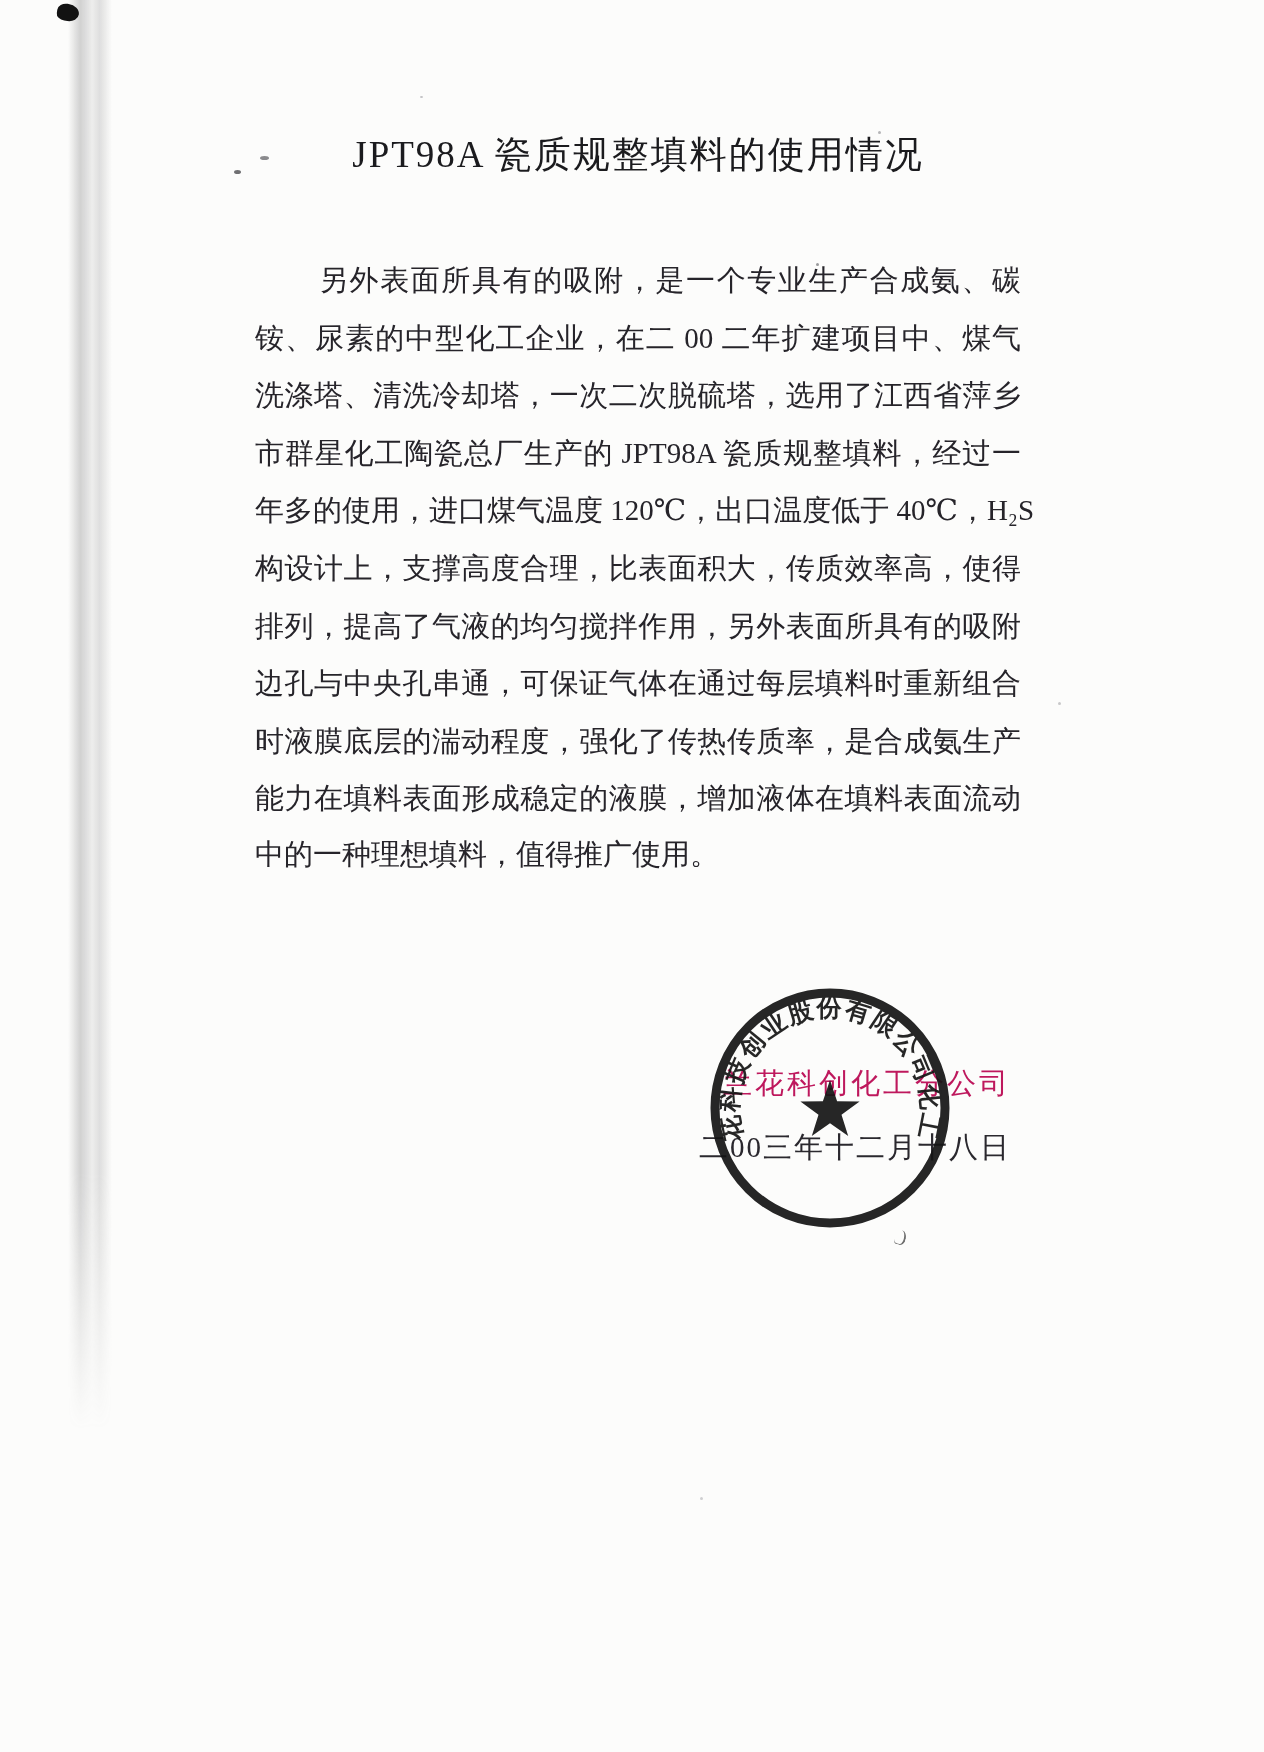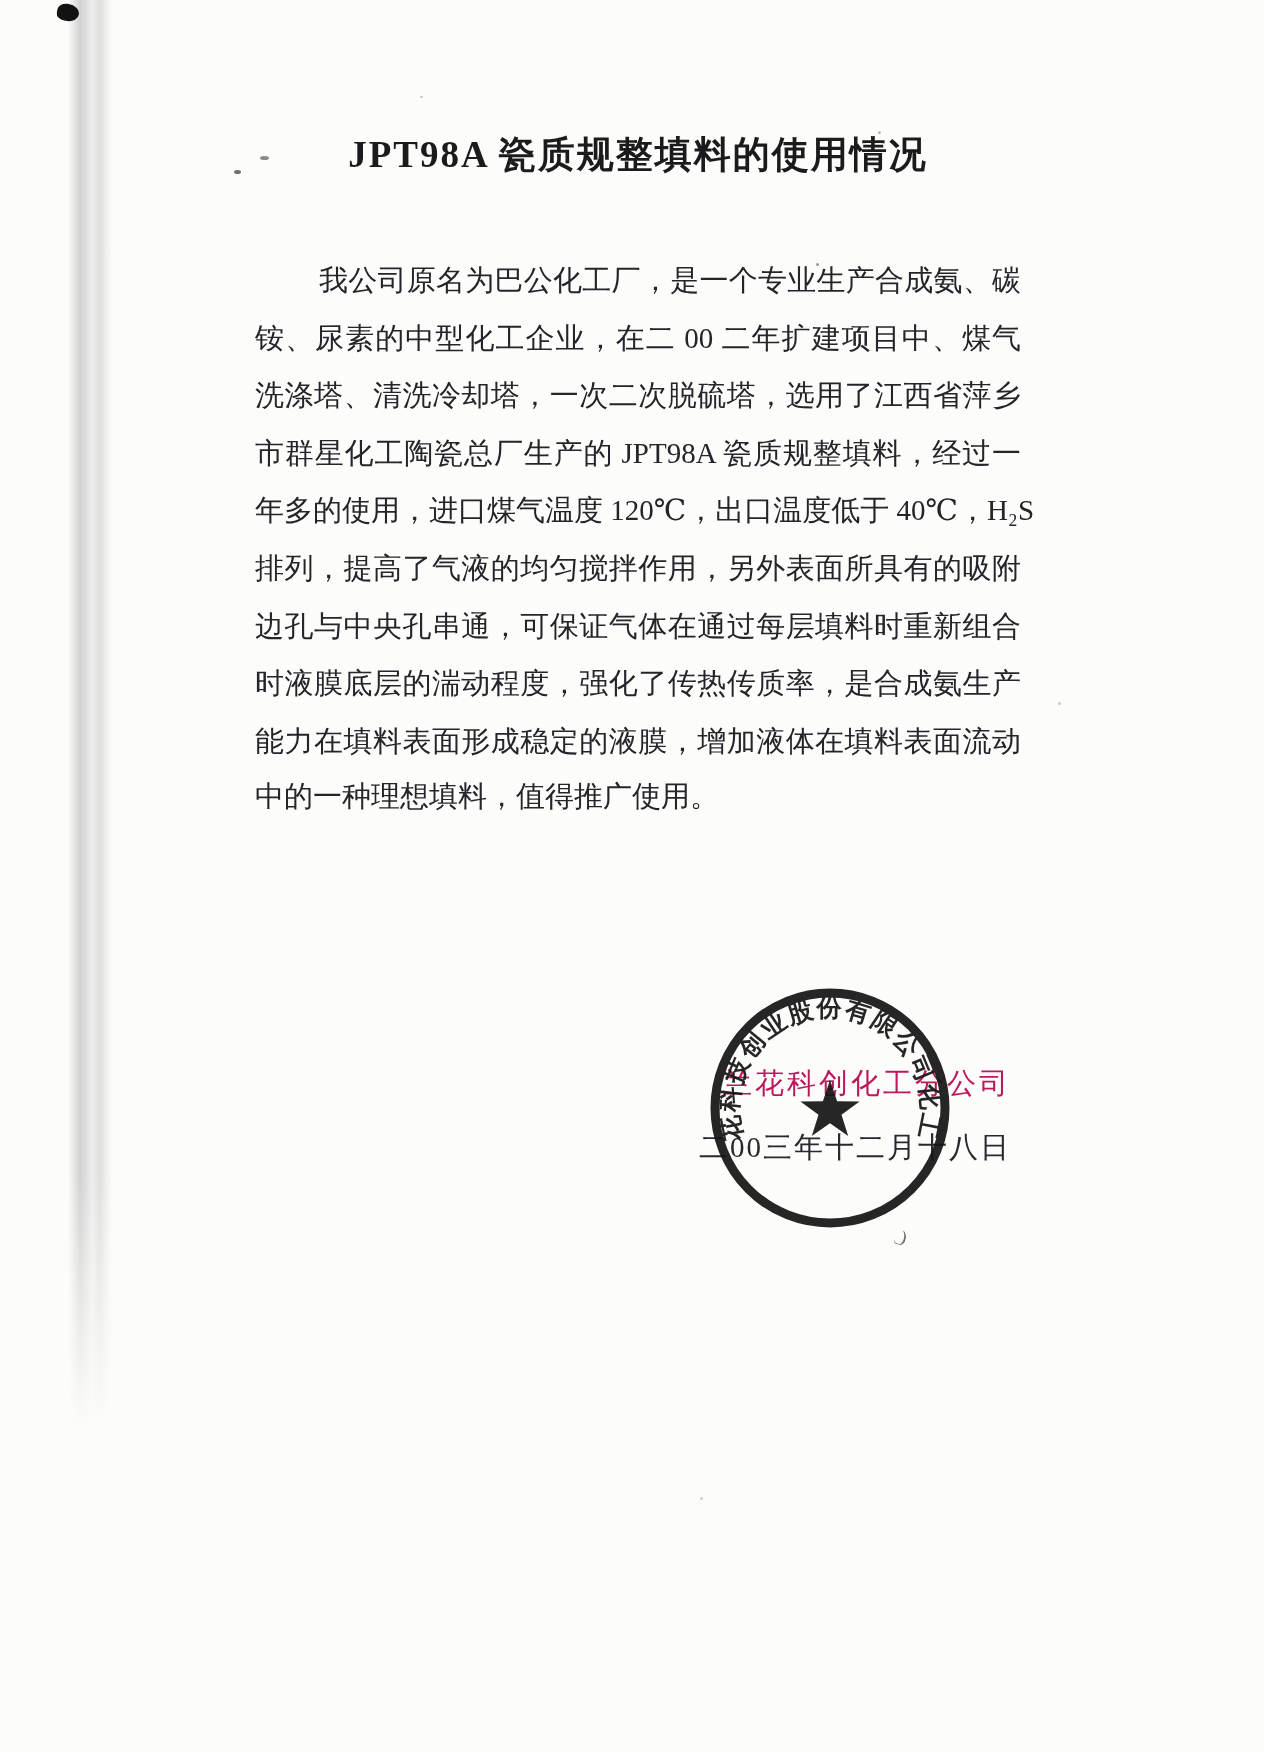--- a/index.html
+++ b/index.html
@@ -32,21 +32,21 @@
   .speck{position:absolute;border-radius:50%;}
   .noise-squiggle{
     position:absolute;left:895px;top:1230px;width:9px;height:14px;
     border-right:2px solid #4a4a4a;border-bottom:1px solid #5a5a5a;
     border-radius:0 70% 60% 40%;transform:rotate(14deg);opacity:.8;
   }
   
   .title{
     position:absolute;left:255px;top:130px;width:766px;
     margin:0;text-align:center;
-    font-size:37px;font-weight:700;letter-spacing:2px;
+    font-size:37px;font-weight:400;letter-spacing:2px;
     color:#1b1b1e;
   }
   
   .body-block{
     position:absolute;left:255px;top:252px;width:766px;
     font-size:29px;line-height:57.6px;
     color:#26242a;
   }
   .p-line{
     text-align:justify;
@@ -88,25 +88,26 @@
   <div class="speck" style="left:816px;top:263px;width:3px;height:3px;background:#9a9a9c;"></div>
   <div class="speck" style="left:878px;top:131px;width:3px;height:3px;background:#b5b5b7;"></div>
   <div class="speck" style="left:420px;top:96px;width:3px;height:2px;background:#c2c2c4;"></div>
   <div class="speck" style="left:1058px;top:702px;width:3px;height:3px;background:#c8c8ca;"></div>
   <div class="speck" style="left:700px;top:1497px;width:3px;height:3px;background:#cfcfd1;"></div>
   <div class="noise-squiggle"></div>
 
   <h1 class="title">JPT98A 瓷质规整填料的使用情况</h1>
 
   <div class="body-block">
-    <div class="p-line line-first">我公司原名为巴公化工厂，是一个专业生产合成氨、碳</div>
+    <div class="p-line line-first">另外表面所具有的吸附，是一个专业生产合成氨、碳</div>
     <div class="p-line">铵、尿素的中型化工企业，在二 00 二年扩建项目中、煤气</div>
     <div class="p-line">洗涤塔、清洗冷却塔，一次二次脱硫塔，选用了江西省萍乡</div>
     <div class="p-line">市群星化工陶瓷总厂生产的 JPT98A 瓷质规整填料，经过一</div>
     <div class="p-line">年多的使用，进口煤气温度 120℃，出口温度低于 40℃，H₂S</div>
+    <div class="p-line">构设计上，支撑高度合理，比表面积大，传质效率高，使得</div>
     <div class="p-line">排列，提高了气液的均匀搅拌作用，另外表面所具有的吸附</div>
     <div class="p-line">边孔与中央孔串通，可保证气体在通过每层填料时重新组合</div>
     <div class="p-line">时液膜底层的湍动程度，强化了传热传质率，是合成氨生产</div>
     <div class="p-line">能力在填料表面形成稳定的液膜，增加液体在填料表面流动</div>
     <div class="p-line line-last">中的一种理想填料，值得推广使用。</div>
   </div>
 
   <div class="sig-company">兰花科创化工分公司</div>
   <div class="sig-date">二00三年十二月十八日</div>
 

